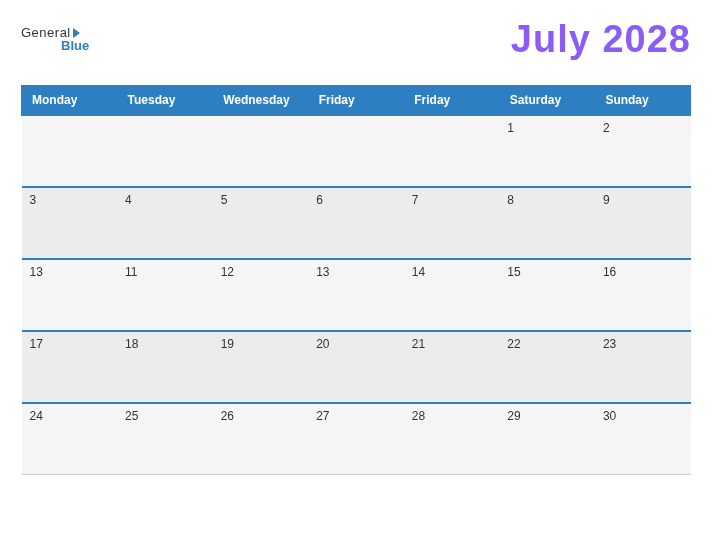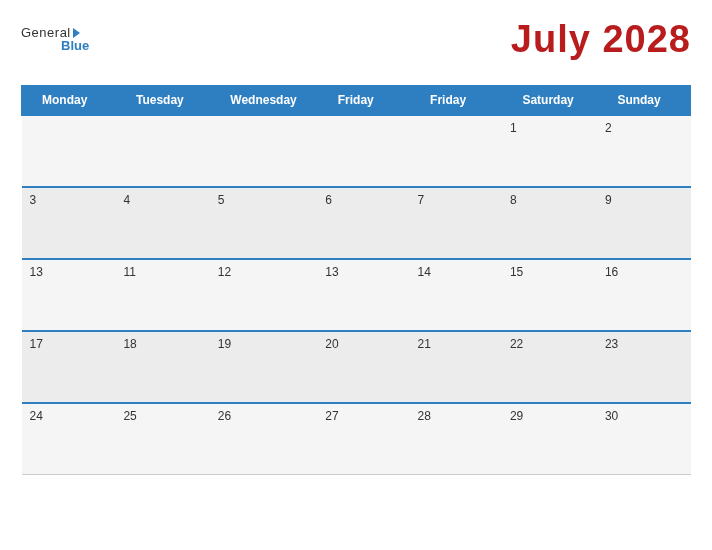--- a/index.html
+++ b/index.html
@@ -58,35 +58,35 @@
       border-bottom: 5px solid transparent;
       margin-left: 2px;
       vertical-align: middle;
       position: relative;
       top: -1px;
     }
 
     .month-title {
       font-size: 38px;
       font-weight: bold;
-      color: #b91c1c;
+      color: #8b5cf6;
       letter-spacing: 1px;
     }
 
     .calendar {
       width: 100%;
       border-collapse: collapse;
     }
 
     .calendar thead tr th {
       background-color: #2e7fc2;
       color: #fff;
       font-size: 12px;
       font-weight: bold;
-      padding: 7px 20px;
+      padding: 7px 10px;
       text-align: left;
       border: 1px solid #2e7fc2;
     }
 
     .calendar tbody tr td {
       width: calc(100% / 7);
       height: 72px;
       vertical-align: top;
       padding: 5px 8px;
       font-size: 12px;

